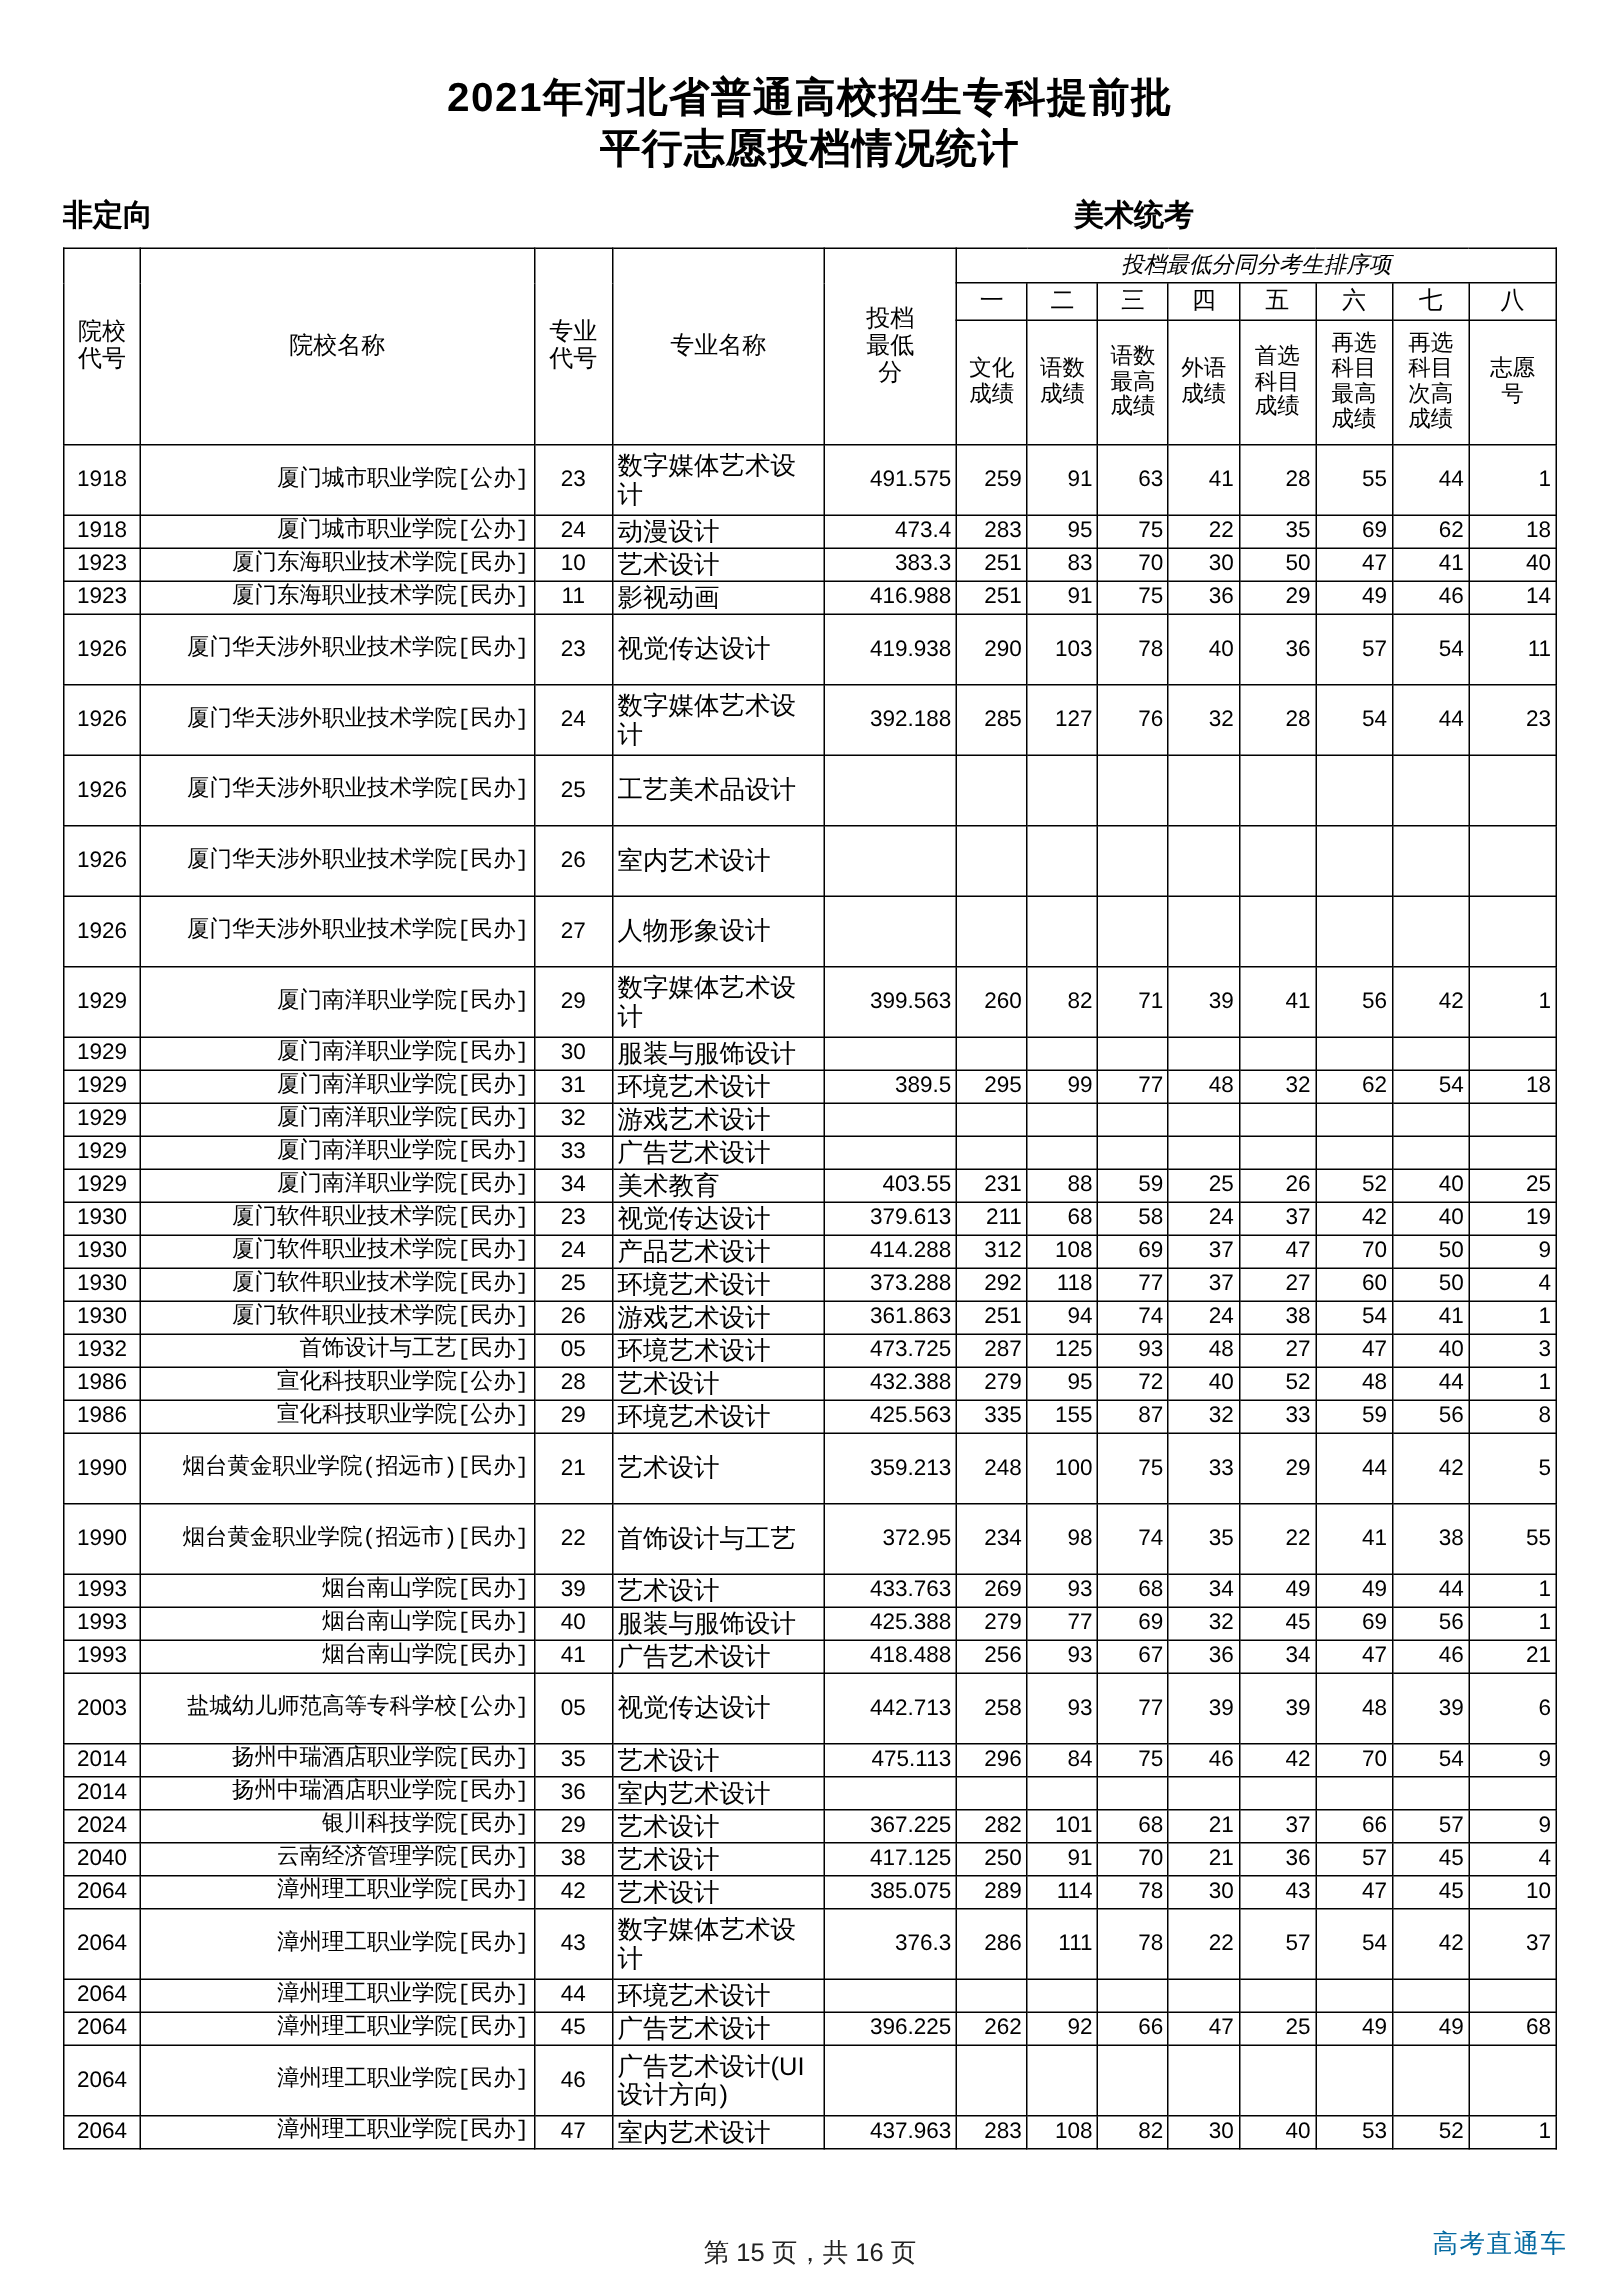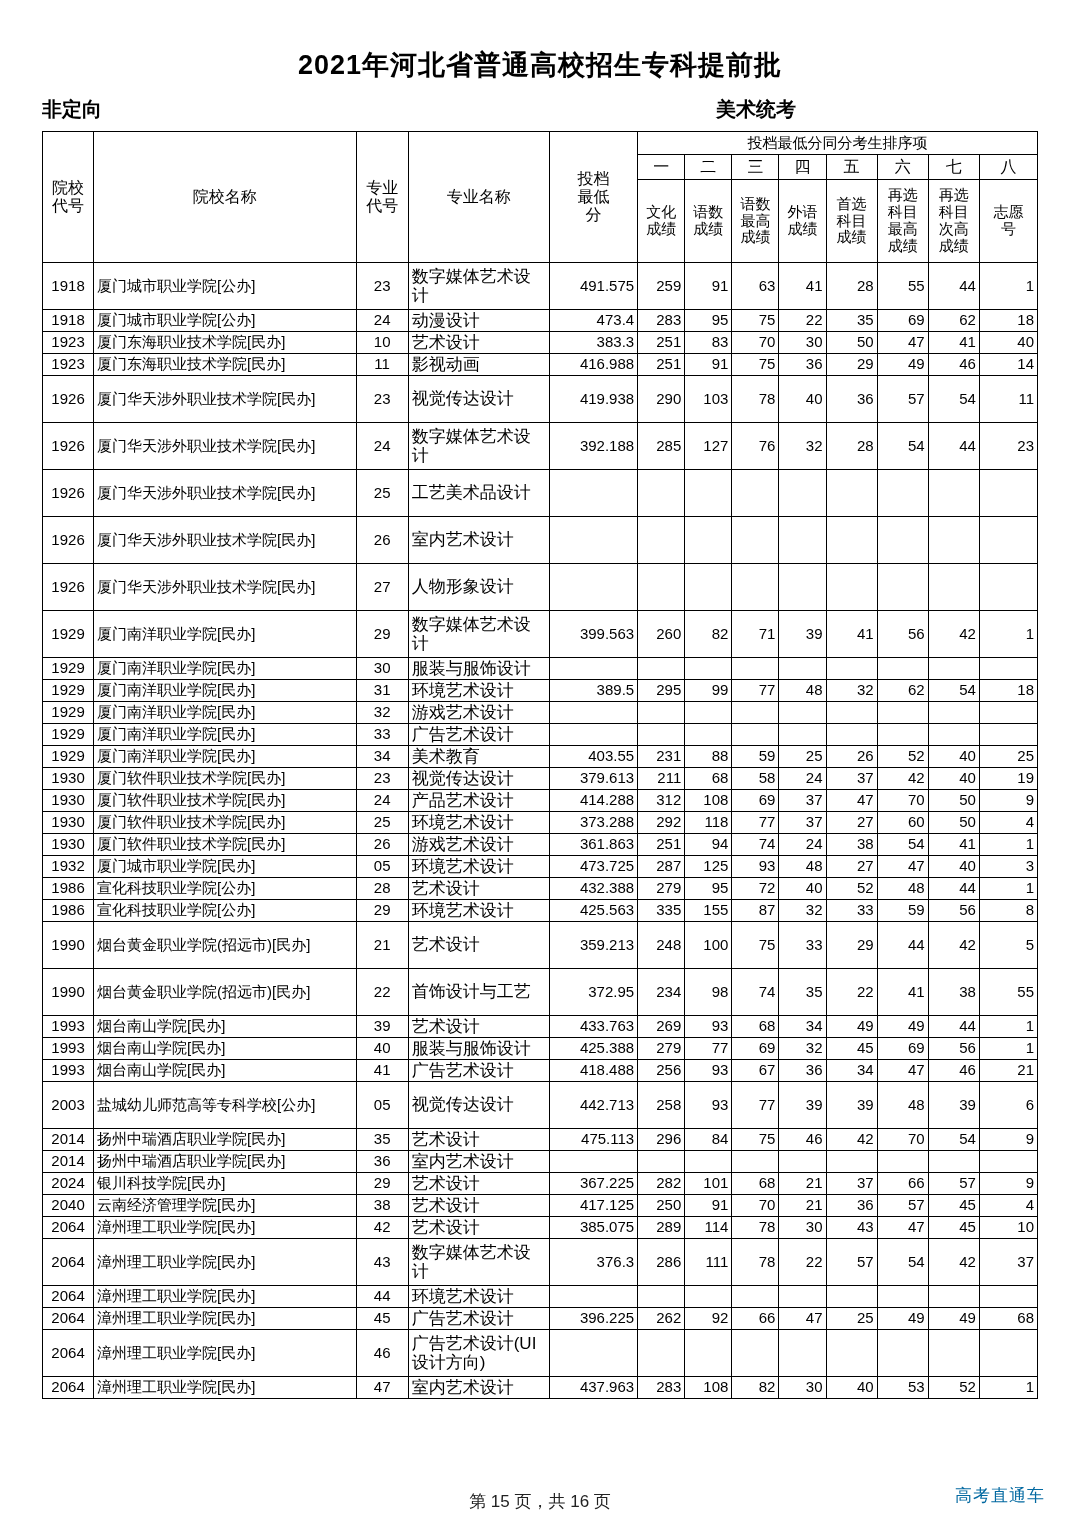--- a/index.html
+++ b/index.html
@@ -58,34 +58,34 @@
     font-weight:normal;
     line-height:1.12;
     overflow:hidden;
   }
   
   thead th{
     text-align:center;
     font-size:15px;
     font-weight:normal;
   }
-  th.grouphead{font-size:15px;height:22px;}
+  th.grouphead{font-size:15px;height:22px;font-style:italic;}
   th.roman{font-size:16px;height:24px;}
   th.vlabel{
     height:82px;
     font-size:15px;
     line-height:1.12;
   }
   th.bighead{font-size:16px;}
   th.stack{line-height:1.12;}
 
   
   tbody td{height:21px;}
   td.code{text-align:center;font-size:15px;}
-  td.school{text-align:left;font-size:15px;}
+  td.school{text-align:right;font-size:15px;font-family:Liberation Mono, monospace;}
   td.mcode{text-align:center;font-size:15px;}
   td.major{text-align:left;font-size:17px;}
   td.num{text-align:right;font-size:15px;padding-right:5px;}
 
   tr.h1 td{height:21px;}
   tr.h2 td{height:46px;}
 
   .footer{
     position:absolute;
     left:0;right:0;
@@ -102,20 +102,21 @@
     color:#0369a1;
     letter-spacing:1px;
   }
 </style>
 </head>
 <body>
 
 <div class="page">
 
   <div class="title">2021年河北省普通高校招生专科提前批</div>
+  <div class="title-line2">平行志愿投档情况统计</div>
 
   <div class="subbar">
     <div class="left">非定向</div>
     <div class="right">美术统考</div>
   </div>
 
   <table class="grid">
     <colgroup>
       <col style="width:51px">
       <col style="width:262px">
@@ -482,21 +483,21 @@
           <td class="num">94</td>
           <td class="num">74</td>
           <td class="num">24</td>
           <td class="num">38</td>
           <td class="num">54</td>
           <td class="num">41</td>
           <td class="num">1</td>
         </tr>
         <tr class="h1">
           <td class="code">1932</td>
-          <td class="school">厦门城市职业学院[民办]</td>
+          <td class="school">首饰设计与工艺[民办]</td>
           <td class="mcode">05</td>
           <td class="major">环境艺术设计</td>
           <td class="num">473.725</td>
           <td class="num">287</td>
           <td class="num">125</td>
           <td class="num">93</td>
           <td class="num">48</td>
           <td class="num">27</td>
           <td class="num">47</td>
           <td class="num">40</td>

